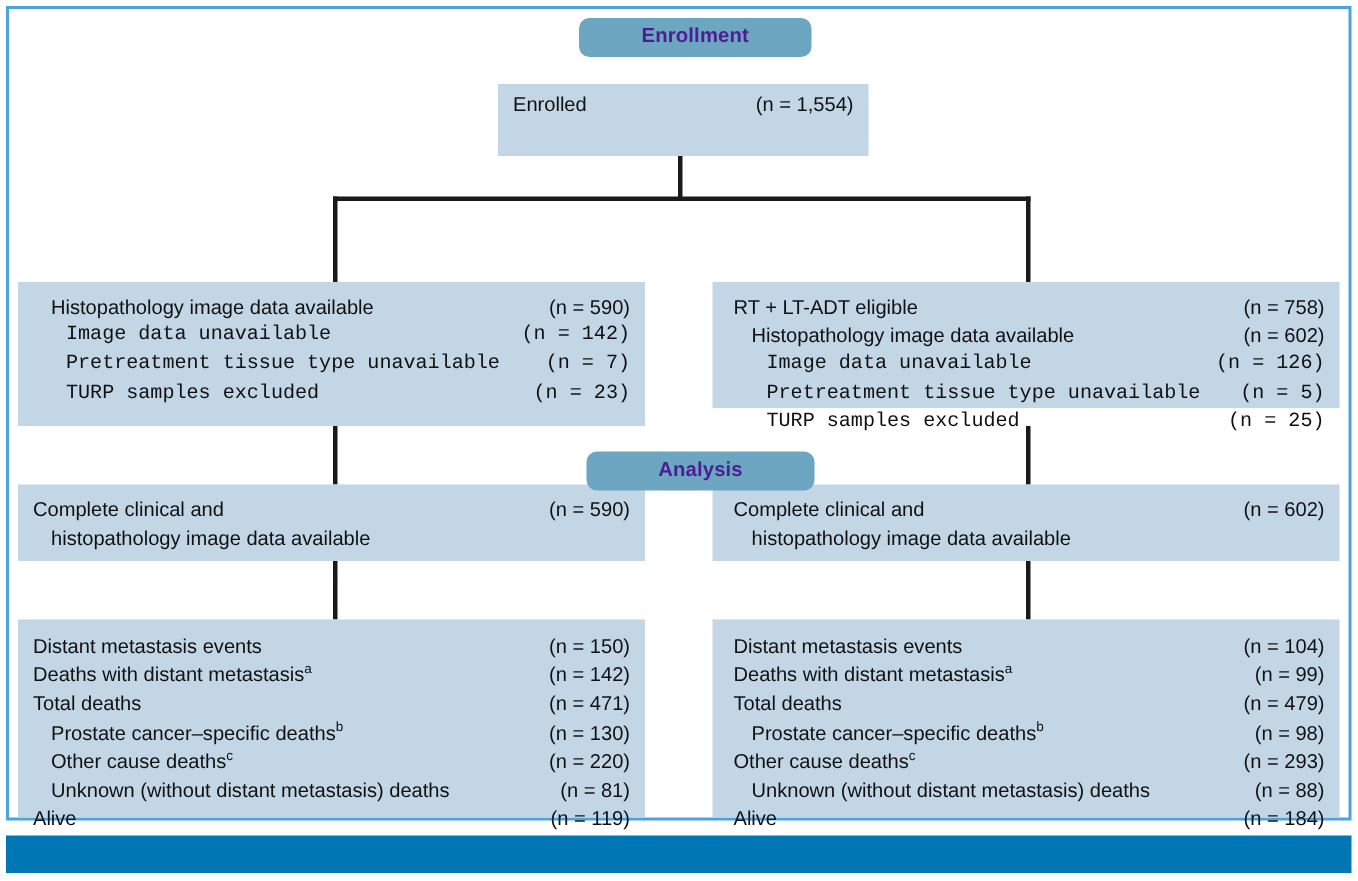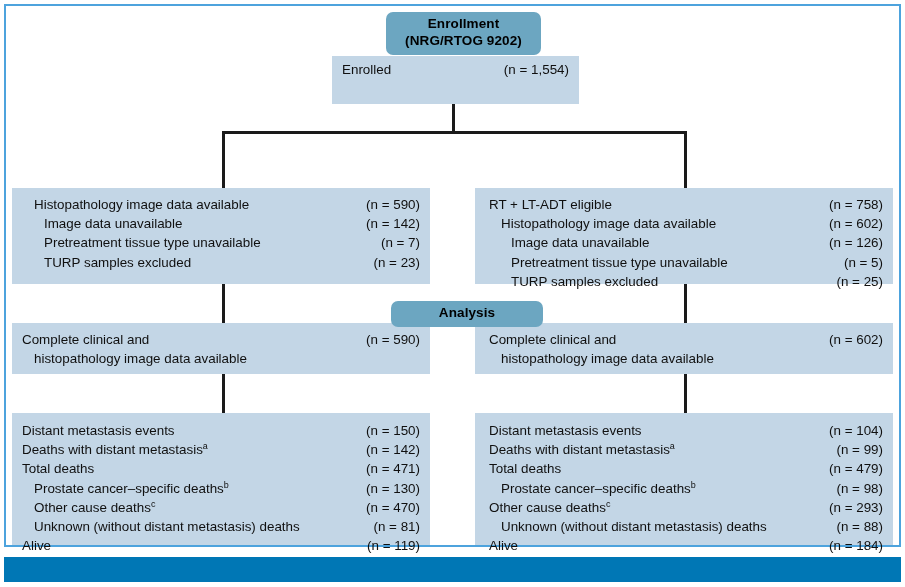--- a/index.html
+++ b/index.html
@@ -37,21 +37,21 @@
     width: 897px;
     height: 25px;
     background: #0077b5;
   }
 
   
   .badge {
     position: absolute;
     background: #6ca6c1;
     border-radius: 7px;
-    color: #000000;
+    color: #4c1d95;
     font-size: 13.5px;
     font-weight: bold;
     text-align: center;
     line-height: 1.25;
     letter-spacing: 0.1px;
     padding: 4px 14px 5px 14px;
     z-index: 4;
   }
 
   
@@ -78,21 +78,21 @@
     text-align: left;
   }
   sup {
     font-size: 9px;
     line-height: 0;
     vertical-align: super;
   }
 
   .ind0 { padding-left: 0px; }
   .ind1 { padding-left: 12px; }
-  .ind2 { padding-left: 22px; }
+  .ind2 { padding-left: 22px; font-family: Liberation Mono, monospace; }
 
   
   .vline {
     position: absolute;
     width: 3px;
     background: #1a1a1a;
     z-index: 2;
   }
   .hline {
     position: absolute;
@@ -103,21 +103,20 @@
 </style>
 </head>
 <body>
 
 <div id="figure">
 
   <div class="frame"></div>
 
   <div class="badge" style="left:386px; top:12px; width:155px;">
     <div>Enrollment</div>
-    <div>(NRG/RTOG 9202)</div>
   </div>
 
   <div class="panel" style="left:332px; top:56px; width:247px; height:48px; padding-top:4px;">
     <div class="row ind0">
       <span class="lbl">Enrolled</span>
       <span class="num">(n = 1,554)</span>
     </div>
   </div>
 
   <div class="vline" style="left:452px; top:104px; height:30px;"></div>
@@ -138,21 +137,21 @@
     <div class="row ind2">
       <span class="lbl">Pretreatment tissue type unavailable</span>
       <span class="num">(n = 7)</span>
     </div>
     <div class="row ind2">
       <span class="lbl">TURP samples excluded</span>
       <span class="num">(n = 23)</span>
     </div>
   </div>
 
-  <div class="panel" style="left:475px; top:188px; width:418px; height:96px; padding-left:14px;">
+  <div class="panel" style="left:475px; top:188px; width:418px; height:84px; padding-left:14px;">
     <div class="row ind0">
       <span class="lbl">RT + LT-ADT eligible</span>
       <span class="num">(n = 758)</span>
     </div>
     <div class="row ind1">
       <span class="lbl">Histopathology image data available</span>
       <span class="num">(n = 602)</span>
     </div>
     <div class="row ind2">
       <span class="lbl">Image data unavailable</span>
@@ -210,21 +209,21 @@
     <div class="row ind0">
       <span class="lbl">Total deaths</span><sup></sup>
       <span class="num">(n = 471)</span>
     </div>
     <div class="row ind1">
       <span class="lbl">Prostate cancer–specific deaths</span><sup>b</sup>
       <span class="num">(n = 130)</span>
     </div>
     <div class="row ind1">
       <span class="lbl">Other cause deaths</span><sup>c</sup>
-      <span class="num">(n = 470)</span>
+      <span class="num">(n = 220)</span>
     </div>
     <div class="row ind1">
       <span class="lbl">Unknown (without distant metastasis) deaths</span><sup></sup>
       <span class="num">(n = 81)</span>
     </div>
     <div class="row ind0">
       <span class="lbl">Alive</span><sup></sup>
       <span class="num">(n = 119)</span>
     </div>
   </div>

